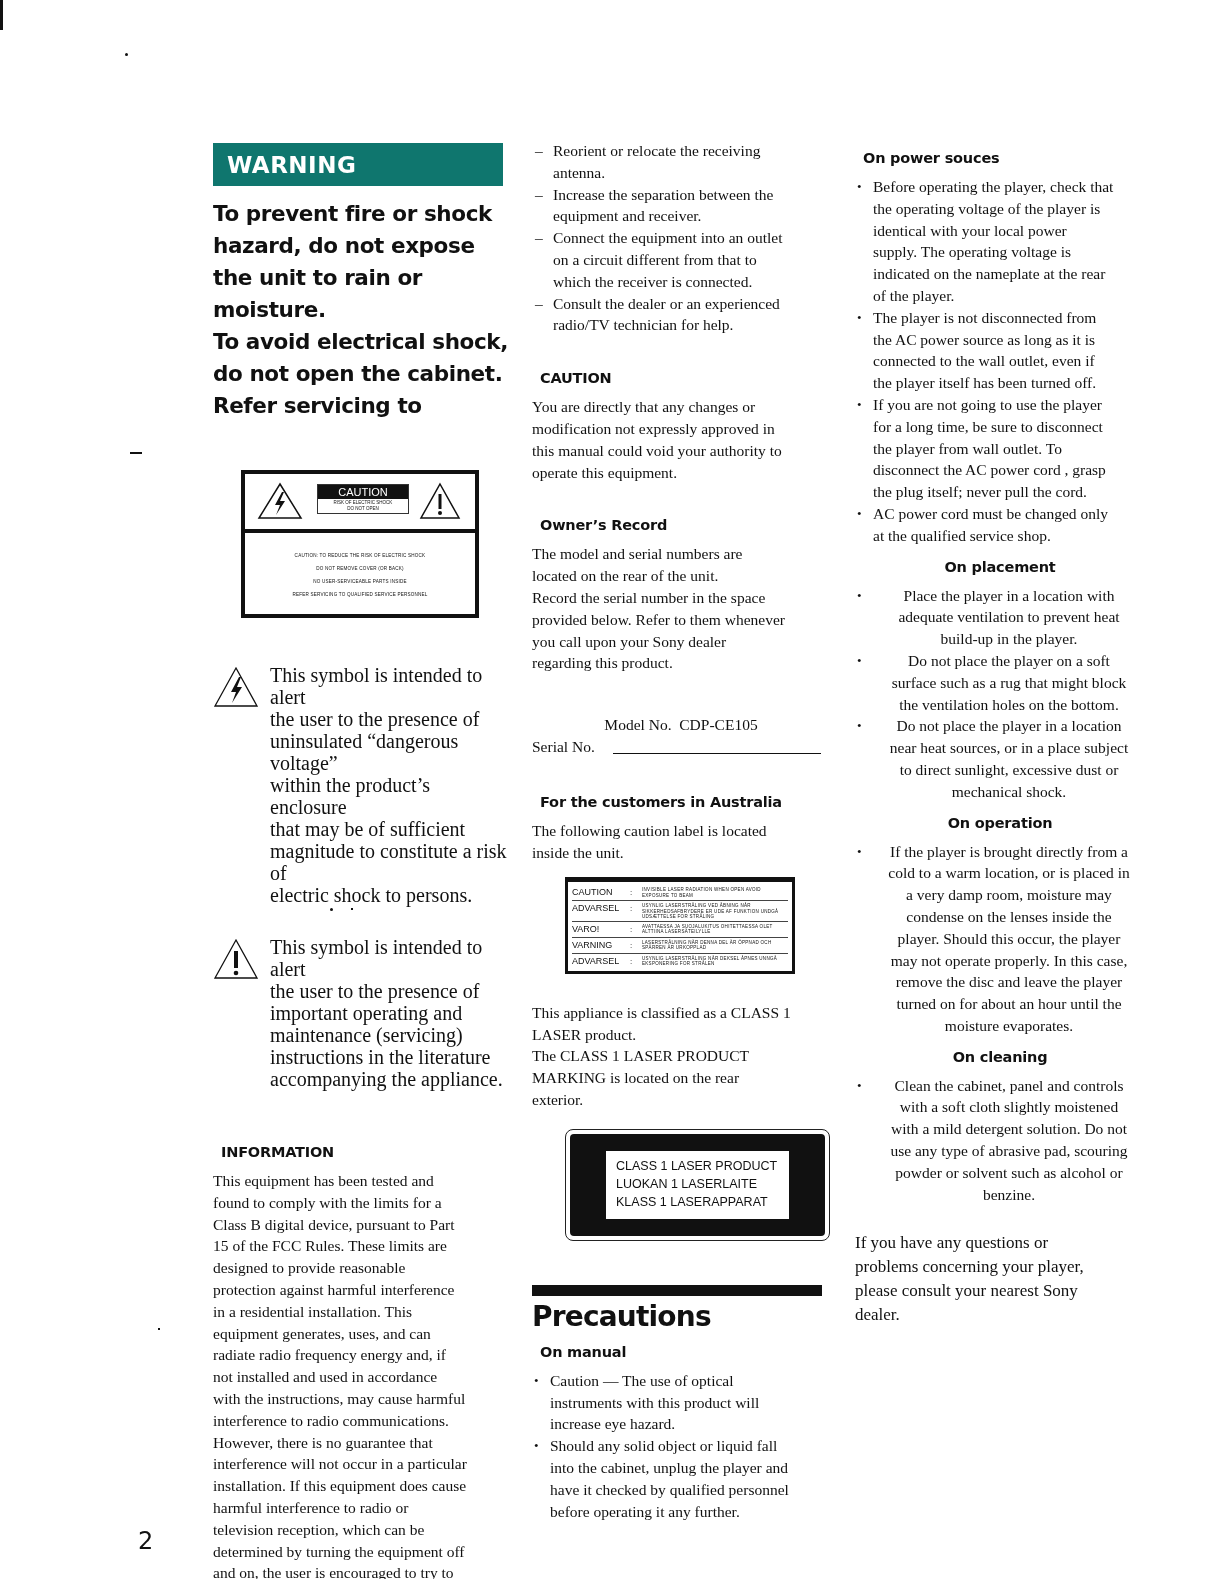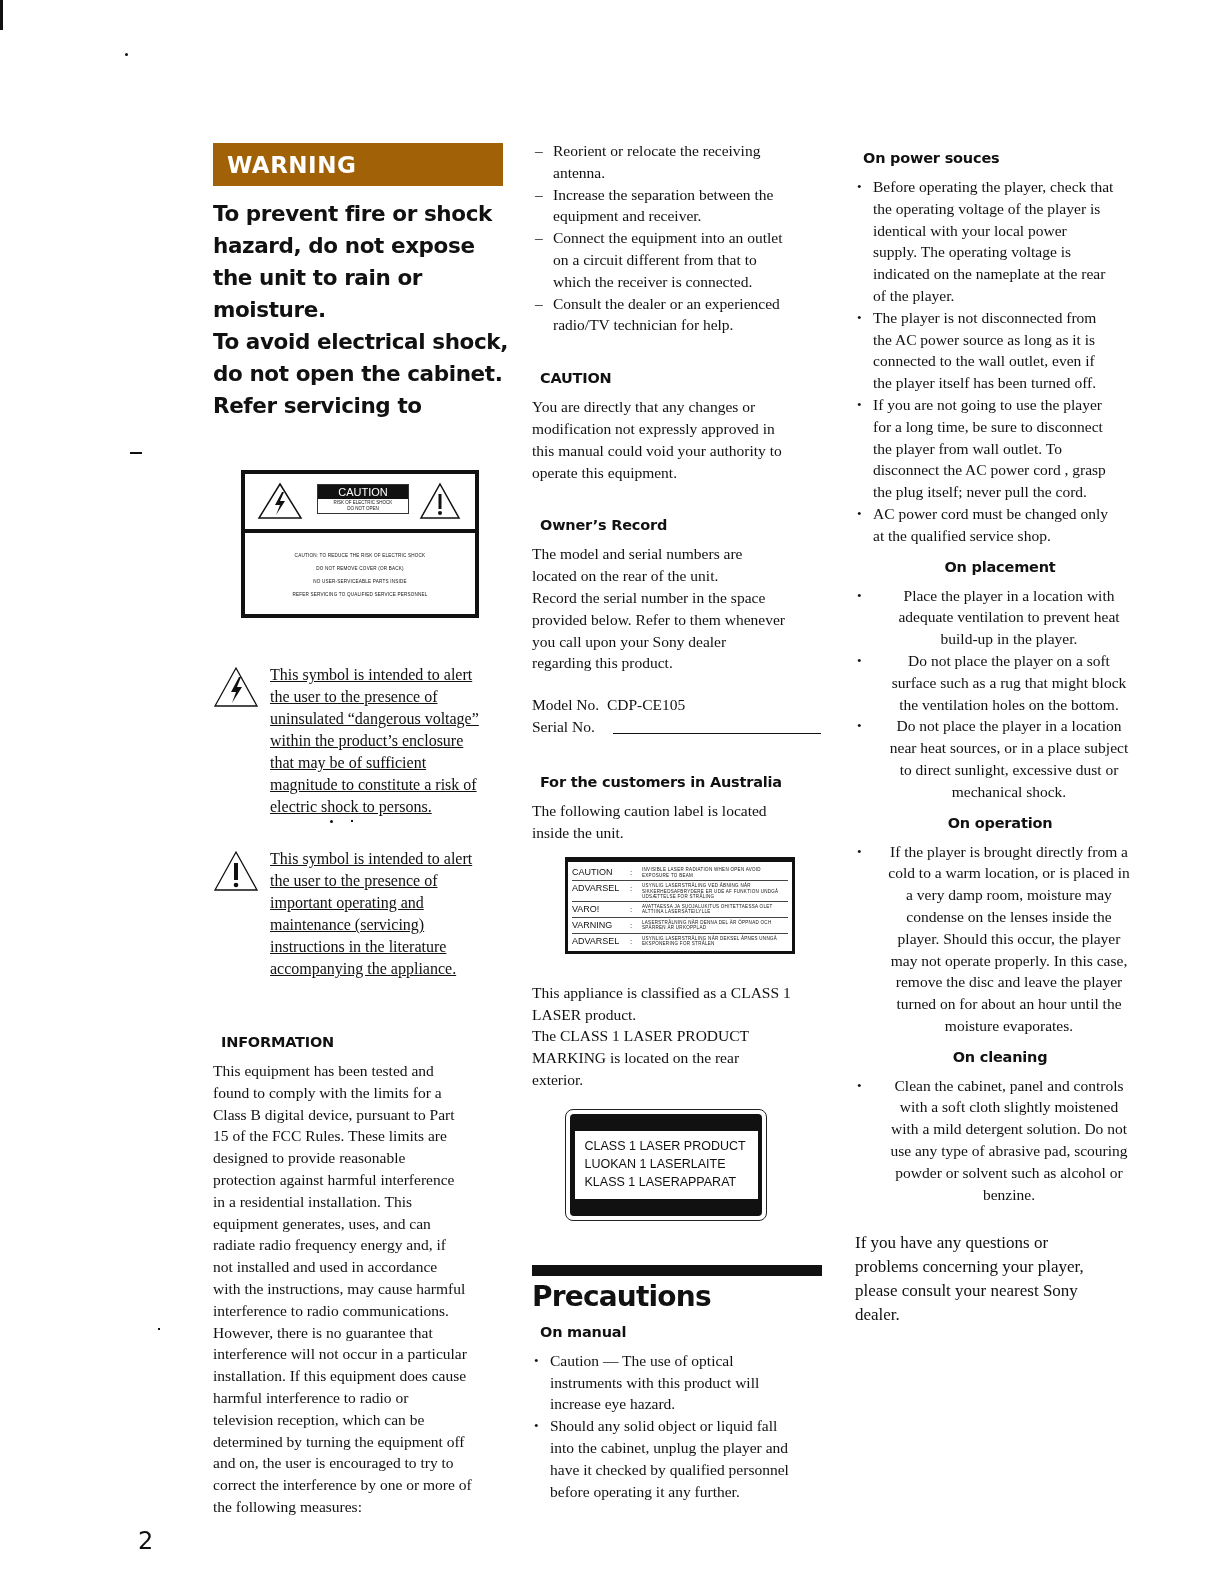--- a/index.html
+++ b/index.html
@@ -2,64 +2,64 @@
 <html><head>
 <meta charset="utf-8">
 <style>
   html, body { margin: 0; padding: 0; background: #ffffff; }
   body { width: 1224px; height: 1579px; position: relative; overflow: hidden; color: #111; }
   .col { position: absolute; }
   #col1 { left: 213px; top: 143px; width: 295px; }
   #col2 { left: 532px; top: 140px; width: 298px; }
   #col3 { left: 855px; top: 140px; width: 290px; }
 
-  .warning-bar { background: #a16207; color: #fff; height: 43px; width: 290px; display: flex; align-items: center; padding-left: 14px; box-sizing: border-box; }
+  .warning-bar { background: #0f766e; color: #fff; height: 43px; width: 290px; display: flex; align-items: center; padding-left: 14px; box-sizing: border-box; }
   .warning-bar span { font-family: "DejaVu Sans", sans-serif; font-weight: bold; font-size: 23px; letter-spacing: 0.5px; }
   .warning-text { margin-top: 12px; font-family: "DejaVu Sans", sans-serif; font-weight: bold; font-size: 21.5px; line-height: 32px; letter-spacing: -0.4px; }
 
   .caution-label { margin-top: 48px; margin-left: 28px; width: 238px; height: 148px; border: 4px solid #111; box-sizing: border-box; position: relative; }
   .caution-label .top { height: 55px; border-bottom: 4px solid #111; position: relative; }
   .caution-label .tri-l { position: absolute; left: 12px; top: 8px; }
   .caution-label .tri-r { position: absolute; right: 14px; top: 8px; }
   .caution-label .mid { position: absolute; left: 72px; top: 10px; width: 90px; border: 1px solid #333; }
   .caution-label .mid .hd { background: #111; color: #fff; font-family: "Liberation Sans", sans-serif; font-size: 11px; text-align: center; line-height: 14px; }
   .caution-label .mid .sub { font-family: "Liberation Sans", sans-serif; font-size: 4.5px; text-align: center; line-height: 6px; padding: 1px 0; }
   .caution-label .bottom { padding-top: 16px; text-align: center; font-family: "Liberation Sans", sans-serif; font-size: 4.6px; line-height: 13px; letter-spacing: 0.2px; }
 
-  .symbol-block { position: relative; margin-top: 46px; padding-left: 57px; font-family: "Liberation Serif", serif; font-size: 16px; line-height: 22px; text-decoration: underline; }
+  .symbol-block { position: relative; margin-top: 46px; padding-left: 57px; font-family: "Liberation Serif", serif; font-size: 20px; line-height: 22px; }
   .symbol-block .sym { position: absolute; left: 0; top: 2px; }
   .symbol-block.second { margin-top: 22px; }
   .dots { height: 8px; position: relative; }
 
   .h-sub { font-family: "DejaVu Sans", sans-serif; font-weight: bold; font-size: 14.5px; line-height: 20px; margin: 8px; letter-spacing: -0.2px; }
   .body-text { font-family: "Liberation Serif", serif; font-size: 15.5px; line-height: 21.8px; margin: 0; }
   #info { margin-top: 52px; }
 
   .dash-list { list-style: none; margin: 0; padding: 0; font-family: "Liberation Serif", serif; font-size: 15.5px; line-height: 21.8px; }
   .dash-list li { position: relative; padding-left: 21px; }
   .dash-list li .mk { position: absolute; left: 3px; top: 0; }
 
   .bullet-list { list-style: none; margin: 0; padding: 0; font-family: "Liberation Serif", serif; font-size: 15.5px; line-height: 21.8px; }
   .bullet-list li { position: relative; padding-left: 18px; }
   .bullet-list li .mk { position: absolute; left: 2px; top: 0; font-size: 13px; }
 
   .sect { margin-top: 30px; }
   .sect-tight { margin-top: 10px; text-align: center; }
 
-  .model-row { margin-top: 20px; }
+  .model-row { margin-top: 40px; text-align: center; }
   .serial-line { display: inline-block; width: 208px; border-bottom: 1px solid #111; margin-left: 14px; vertical-align: -2px; }
 
   .aus-label { margin: 14px 0 0 33px; width: 230px; border: 3px solid #111; border-top-width: 5px; box-sizing: border-box; padding: 3px 4px 2px 4px; }
   .aus-row { display: flex; font-family: "Liberation Sans", sans-serif; border-bottom: 1px solid #444; padding: 1px 0; }
   .aus-row:last-child { border-bottom: none; }
   .aus-row .k { width: 58px; font-size: 9px; line-height: 13px; }
   .aus-row .c { width: 12px; font-size: 8px; line-height: 13px; }
   .aus-row .v { flex: 1; font-size: 4.5px; line-height: 5.5px; letter-spacing: 0.3px; padding-top: 1px; }
 
-  .laser-outer { margin: 18px 0 0 33px; width: 202px; height: 112px; border: 1.5px solid #222; border-radius: 8px; padding: 4px; box-sizing: border-box; }
+  .laser-outer { margin: 18px 0 0 33px; width: 265px; height: 112px; border: 1.5px solid #222; border-radius: 8px; padding: 4px; box-sizing: border-box; }
   .laser-inner { background: #111; width: 100%; height: 100%; border-radius: 4px; display: flex; align-items: center; justify-content: center; }
   .laser-white { background: #fff; width: 183px; height: 68px; padding: 6px 10px; box-sizing: border-box; font-family: "Liberation Sans", sans-serif; font-size: 12.5px; line-height: 18px; }
 
   .prec-bar { margin-top: 44px; height: 11px; background: #111; width: 290px; }
   .prec-title { font-family: "DejaVu Sans", sans-serif; font-weight: bold; font-size: 28px; line-height: 34px; margin: 4px 0 6px 0; letter-spacing: -0.8px; }
 
   .closing { margin-top: 26px; font-family: "Liberation Serif", serif; font-size: 17px; line-height: 24px; }
 
   .page-num { position: absolute; left: 138px; top: 1527px; font-family: "DejaVu Sans", sans-serif; font-size: 24px; }
   .scan-mark { position: absolute; background: #111; }

